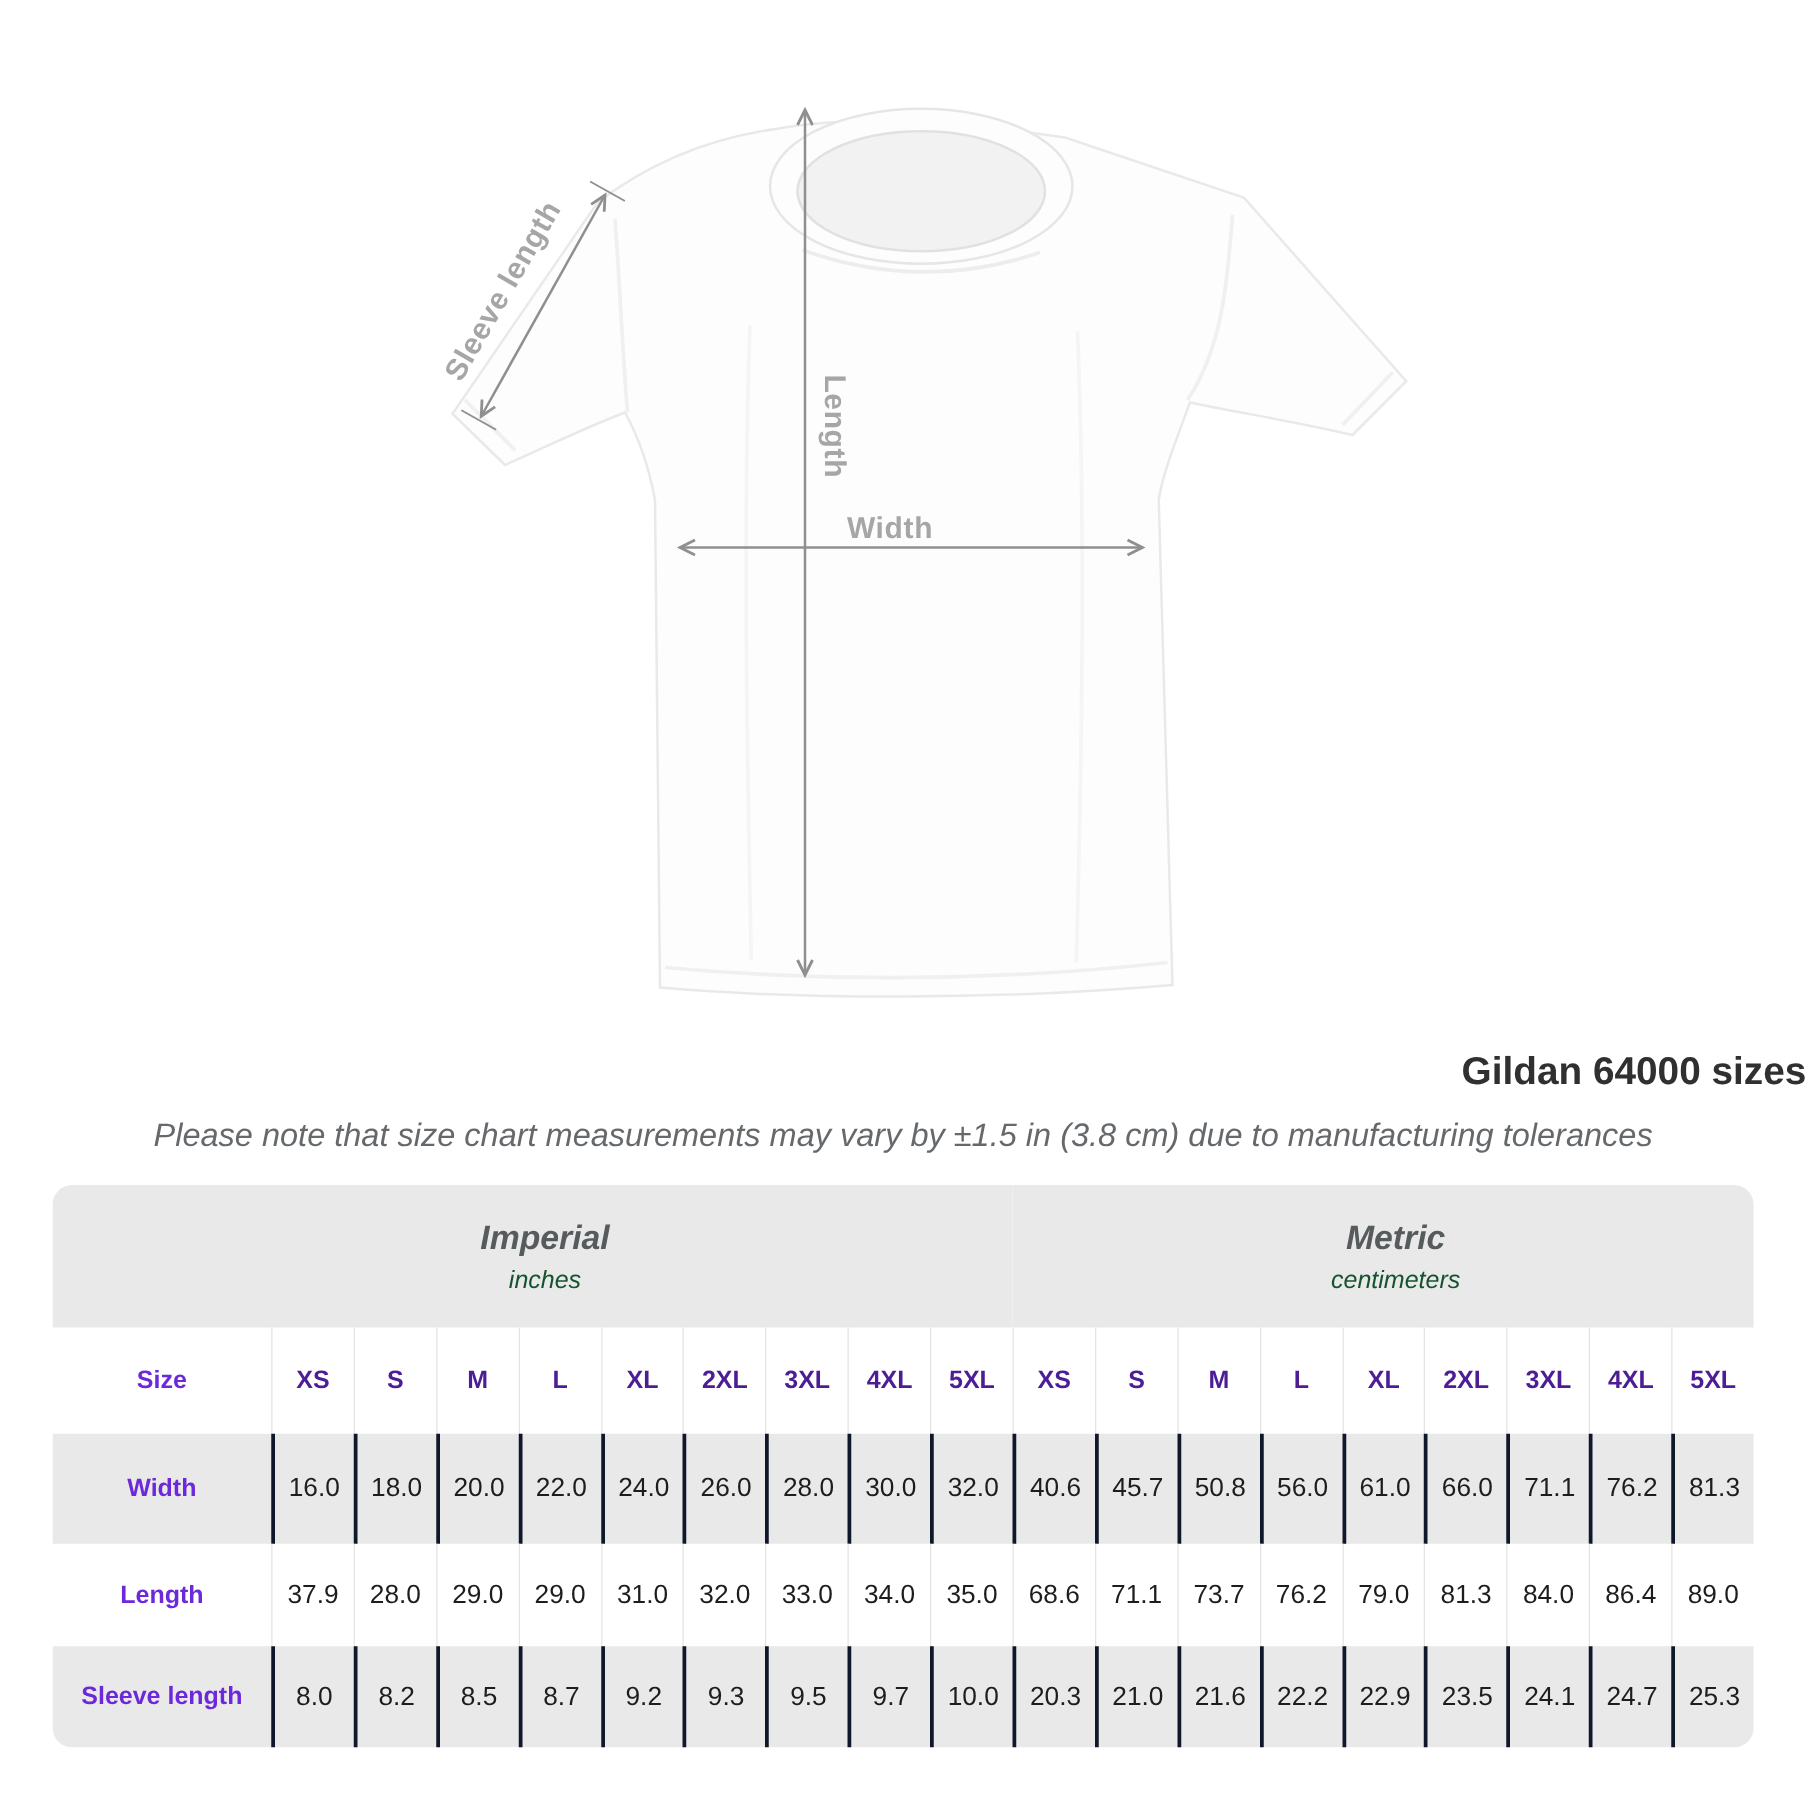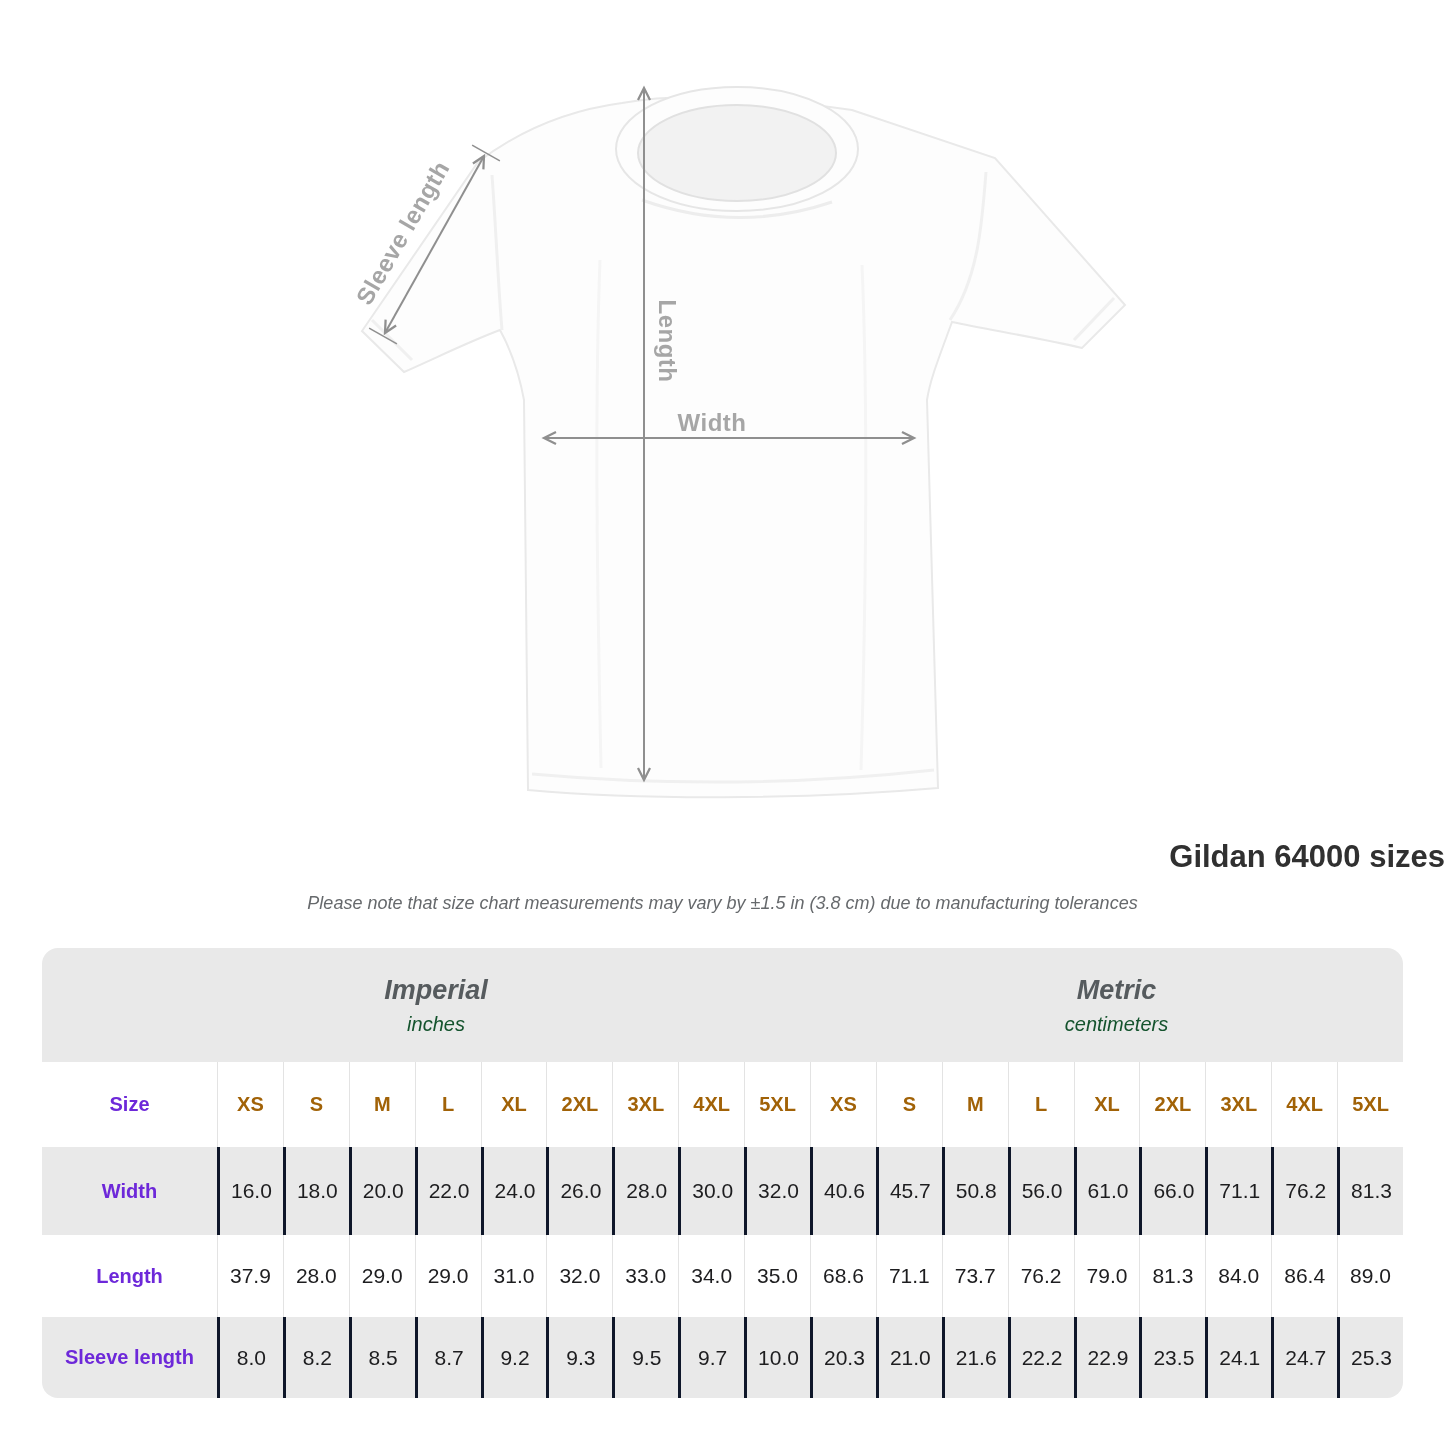--- a/index.html
+++ b/index.html
@@ -11,36 +11,36 @@
   .dim-label{position:absolute;font-weight:bold;font-size:24px;color:#a6a6a6;
              white-space:nowrap;letter-spacing:.5px;}
   #width-label{left:712px;top:423px;transform:translate(-50%,-50%);}
   #length-label{left:667px;top:341px;transform:translate(-50%,-50%) rotate(90deg);}
   #sleeve-label{left:403px;top:233px;transform:translate(-50%,-50%) rotate(-60deg);}
 
   
   .chart-title{position:absolute;left:0;top:839px;width:100%;text-align:right;
                font-size:31px;font-weight:bold;color:#303030;}
   .chart-subtitle{position:absolute;left:0;top:893px;width:100%;text-align:center;
-               font-size:18px;font-style:italic;color:#66696c;}
+               font-size:26px;font-style:italic;color:#66696c;}
 
   
   .size-table{position:absolute;left:42px;top:948px;width:1361px;height:450px;
               display:grid;grid-template-columns:175px repeat(18,1fr);
               grid-template-rows:114px 85px 88px 82px 81px;
               border-radius:16px;overflow:hidden;}
   .band{grid-row:1;background:#e9e9e9;display:flex;flex-direction:column;
         align-items:center;justify-content:center;gap:7px;padding-left:20px;}
   .band-imperial{grid-column:1/11;}
   .band-metric{grid-column:11/20;}
   .bname{font-size:27px;font-weight:bold;font-style:italic;color:#565b5e;}
   .bunit{font-size:20px;font-style:italic;color:#14532d;}
   .cell{display:flex;align-items:center;justify-content:center;
         font-size:21px;color:#1d1d1f;}
-  .hdr{font-weight:bold;font-size:20px;color:#a16207;}
+  .hdr{font-weight:bold;font-size:20px;color:#4c1d95;}
   .lbl{font-weight:bold;font-size:20px;color:#6d28d9;}
   .g{background:#e9e9e9;}
   .bl-g{border-left:1px solid #e3e3e3;}  
   .bl-w{border-left:3px solid #0f172a;}  
 </style>
 </head>
 <body>
 
 <svg class="shirt-svg" viewBox="0 0 1445 1445">
   <defs>

